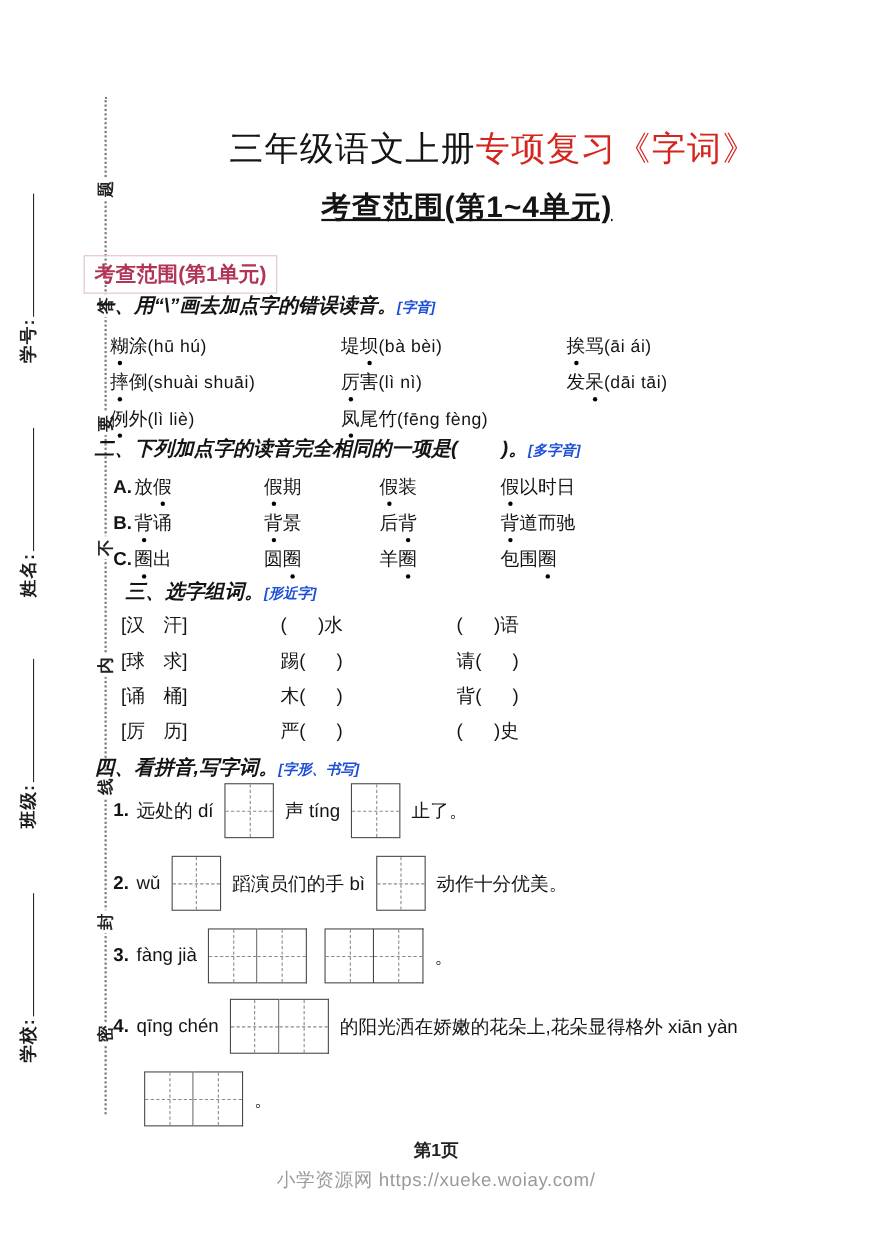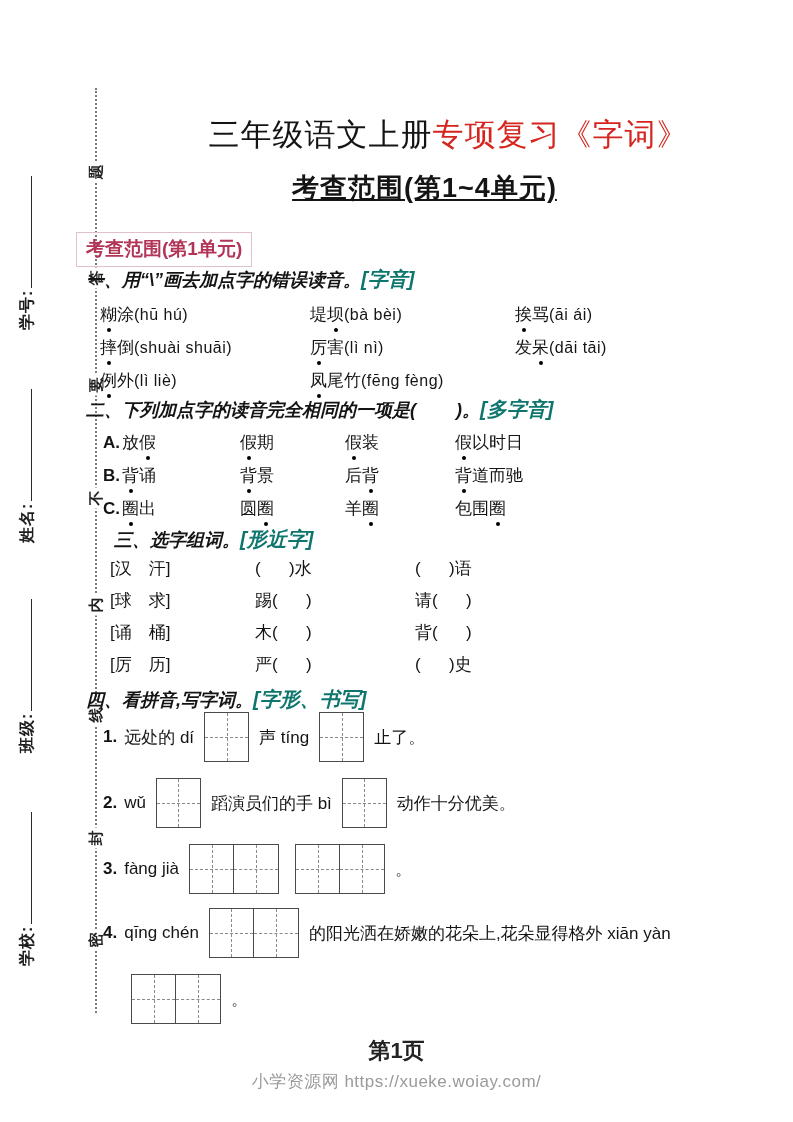--- a/index.html
+++ b/index.html
@@ -26,21 +26,21 @@
   .title { position:absolute; top:114px; left:40px; width:645px; text-align:center;
            font-size:31px; font-weight:400; letter-spacing:1px; white-space:nowrap; }
   .title .red { color:#d4261f; }
   .subtitle { position:absolute; top:170px; left:16px; width:645px; text-align:center;
               font-size:27px; font-weight:700; letter-spacing:1px;text-decoration:underline; }
   .badge-wrap { position:absolute; top:232px; left:-10px; }
   .badge { display:inline-block; border:1px solid #e0c0ca; padding:3px 9px 4px;
            color:#b23557; font-weight:700; font-size:19px; }
   .q-head { position:absolute; left:0; right:2px; display:flex; justify-content:flex-start;
             align-items:baseline; font-weight:700; font-size:18px; white-space:pre;font-style:italic; }
-  .q-tag { color:#0f766e; font-size:20px; font-weight:700; flex:none; }
+  .q-tag { color:#1d4ed8; font-size:13px; font-weight:700; flex:none; }
   .q1-head { top:266px; } .q2-head { top:396px; } .q3-head { top:526px;margin-left:28px; } .q4-head { top:686px; }
   .q1-grid { position:absolute; top:298px; left:0; right:16px; display:grid;
              grid-template-columns:210px 205px 1fr; padding-left:14px; grid-auto-rows:33px; align-items:center; }
   .q2-grid { position:absolute; top:426px; left:0; right:12px; display:grid;
              grid-template-columns:137px 105px 110px 1fr; padding-left:17px; grid-auto-rows:33px; align-items:center; }
   .q3-grid { position:absolute; top:552px; left:0; right:0; display:grid;
              grid-template-columns:145px 160px 1fr; padding-left:24px; grid-auto-rows:32px; align-items:center; white-space:pre; }
   .word, .opt-item, .q3-cell { font-size:17px; }
   .opt-label { font-weight:600; margin-right:2px; }
   .pinyin { font-size:16px; letter-spacing:0.5px; }
@@ -54,21 +54,21 @@
   .q4-line { position:absolute; left:17px; right:0; display:flex; align-items:center; gap:4px;
              font-size:17px; white-space:nowrap; }
   .q4-num { font-weight:700; margin-right:3px; }
   .wbox { display:inline-flex; margin:0 6px; flex:none; }
   .wcell { width:45px; height:50px; border:1.6px solid #4a4a4a; position:relative; background:#fff; }
   .wcell + .wcell { border-left:none; }
   .wcell::before { content:""; position:absolute; left:0; right:0; top:50%; border-top:1px dashed #8a8a8a; }
   .wcell::after  { content:""; position:absolute; top:0; bottom:0; left:50%; border-left:1px dashed #8a8a8a; }
   
   .footer { position:absolute; left:0; right:0; top:1036px; text-align:center; }
-  .footer-page { font-weight:700; font-size:22px; color:#222; }
+  .footer-page { font-weight:700; font-size:16px; color:#222; }
   .footer-site { margin-top:4px; font-size:17px; color:#9a9a9a; letter-spacing:0.5px; }
 </style>
 </head>
 <body>
 
 <div class="page">
 
   <div class="seal-line"></div>
   <div id="seal-chars">
       <span class="seal-char" style="top: 172px;">题</span>

